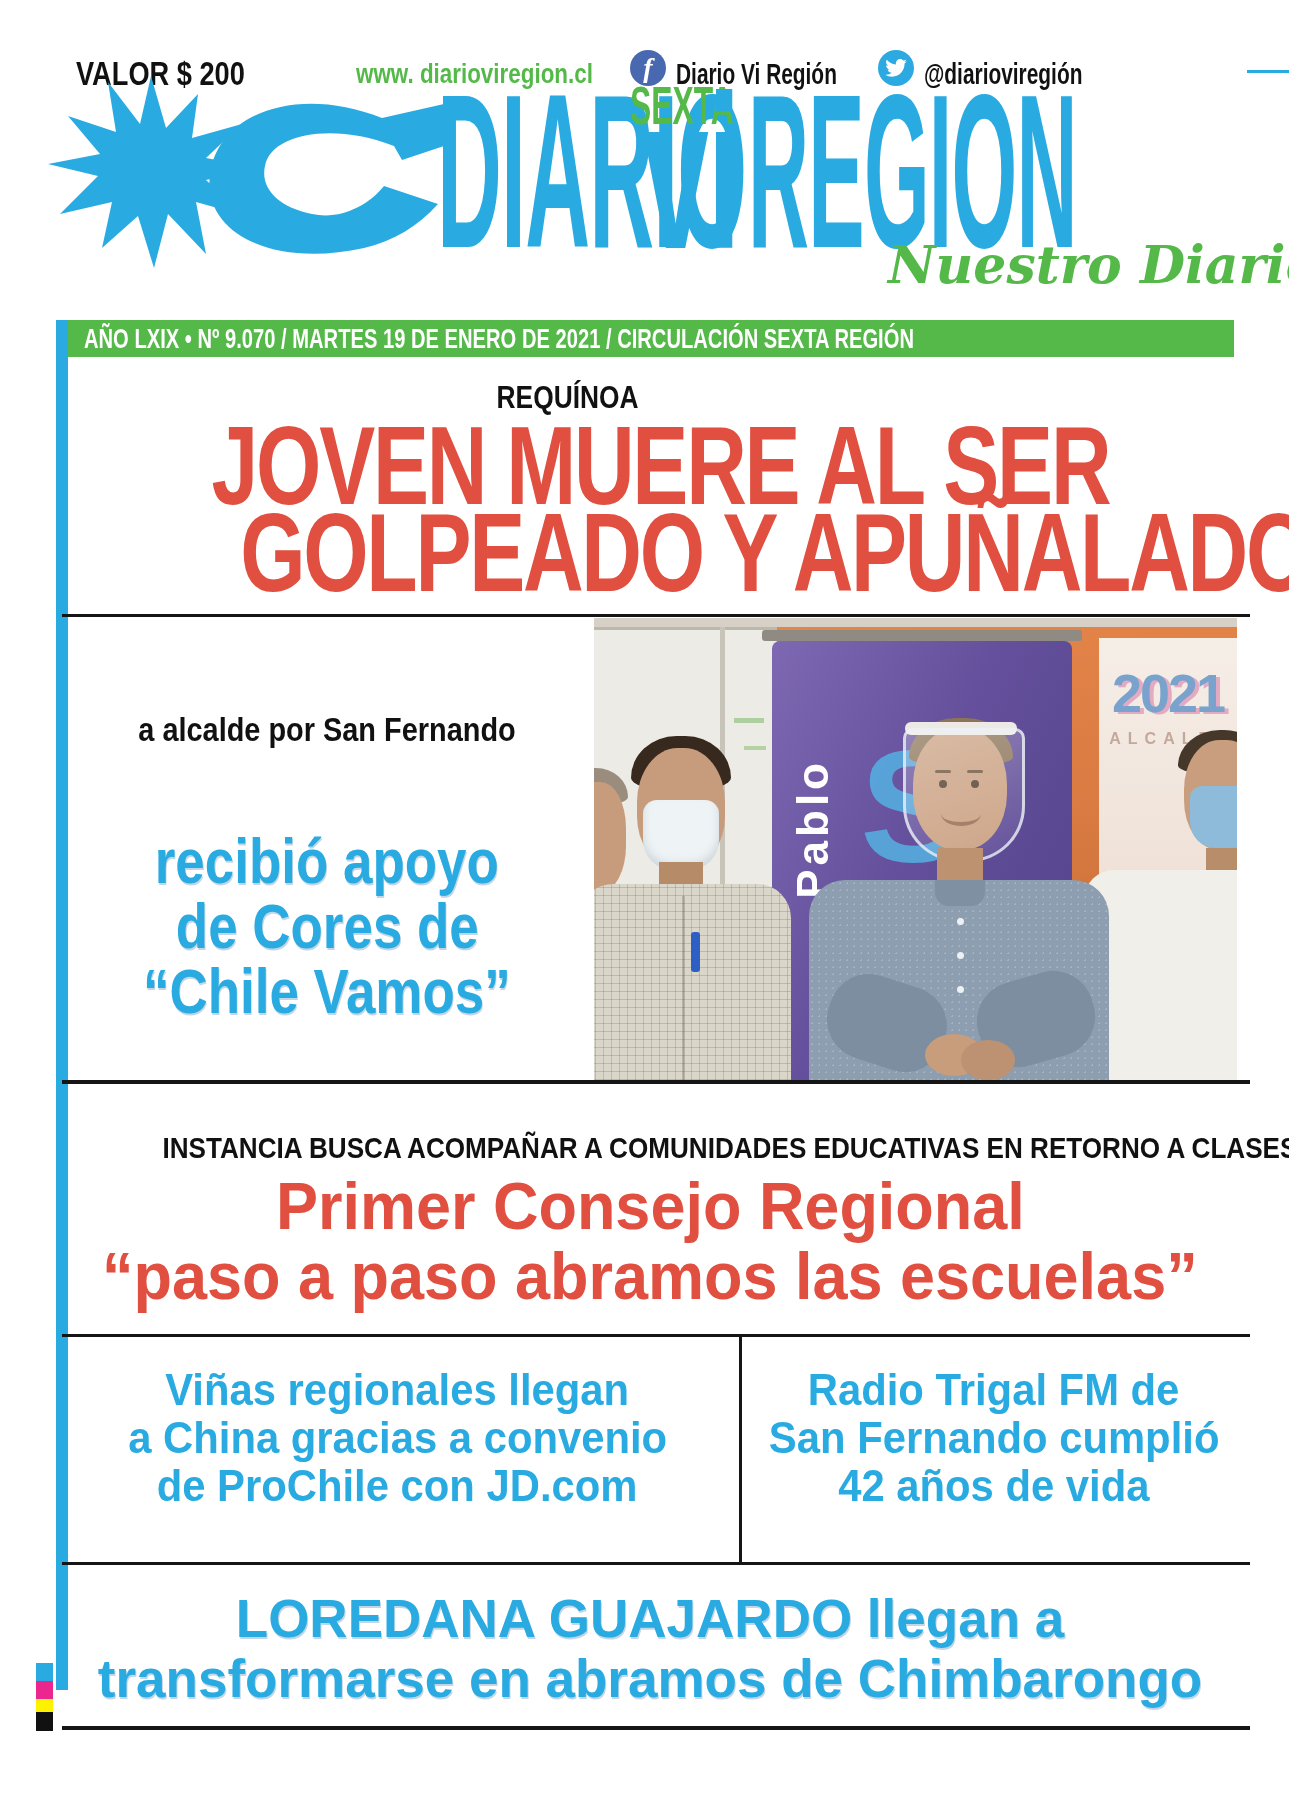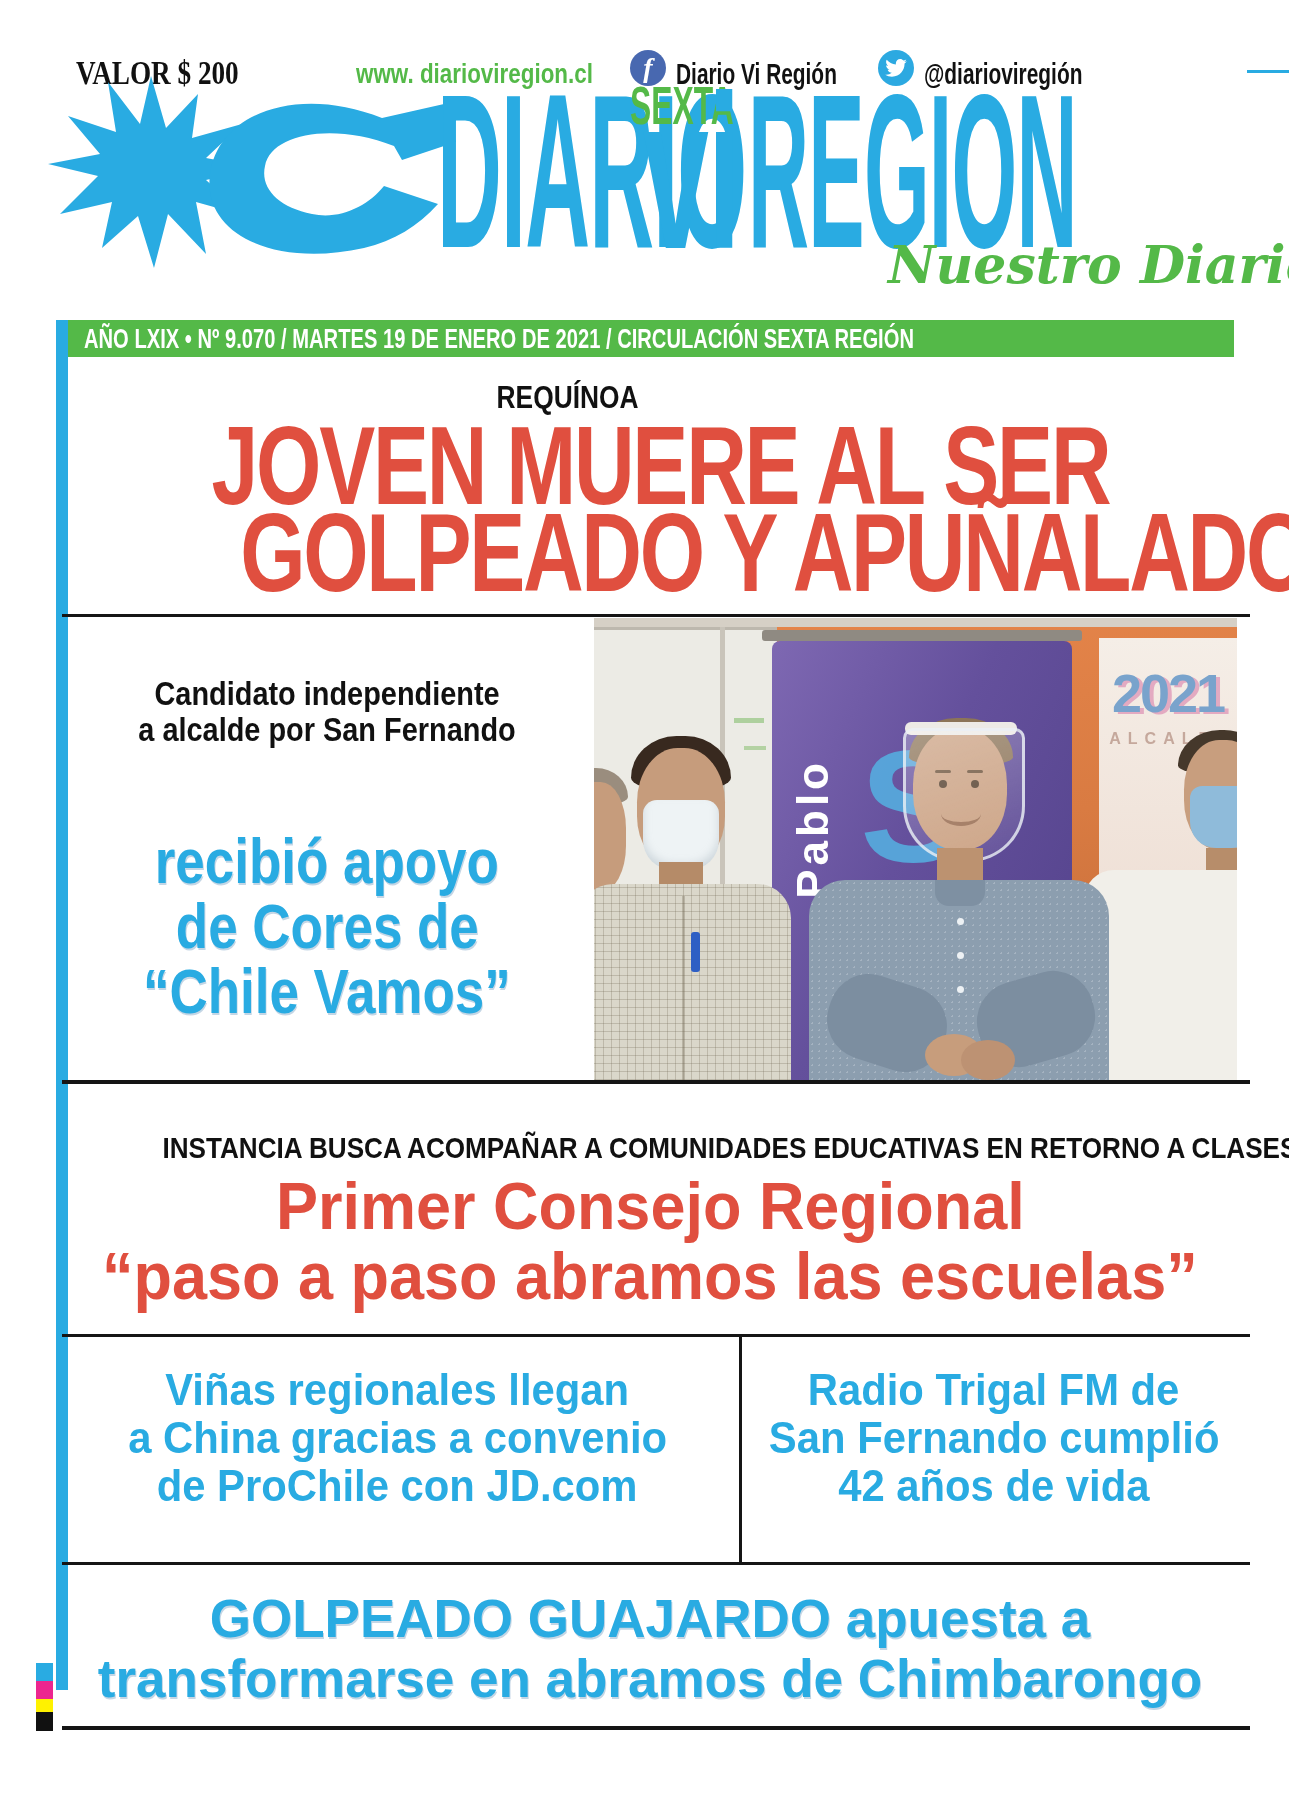--- a/index.html
+++ b/index.html
@@ -25,21 +25,21 @@
       repeating-linear-gradient(0deg,rgba(115,105,85,.28) 0 1px,transparent 1px 8px),
       repeating-linear-gradient(90deg,rgba(115,105,85,.28) 0 1px,transparent 1px 8px);
       background-color:#DAD7CA;}
   .chambray{background-color:#8C9EAF;background-image:radial-gradient(rgba(255,255,255,.22) 1px,transparent 1px);background-size:7px 7px;}
 </style>
 </head>
 <body>
 
 <div id="page">
 
-  <div class="abs b" style="left:76px;top:54px;font-size:34px;font-family:Liberation Serif, serif;">
+  <div class="abs b" style="left:76px;top:54px;font-size:34px;">
     <span class="cxl" style="--sx:.8;">VALOR $ 200</span>
   </div>
   <div class="abs b green" style="left:356px;top:58px;font-size:28px;">
     <span class="cxl" style="--sx:.8;">www. diarioviregion.cl</span>
   </div>
   <div class="abs icirc" style="left:630px;top:50px;width:36px;height:36px;background:#4868B0;">
     <span style="color:#fff;font-family:'Liberation Serif',serif;font-weight:bold;font-style:italic;font-size:28px;line-height:36px;">f</span>
   </div>
   <div class="abs b" style="left:676px;top:58px;font-size:29px;">
     <span class="cxl" style="--sx:.72;">Diario Vi Región</span>
@@ -82,23 +82,20 @@
   </div>
   <div class="abs b ctr" style="left:62px;top:380px;width:1012px;font-size:31px;">
     <span class="cx" style="--sx:.85;">REQUÍNOA</span>
   </div>
   <div class="abs b red ctr" style="left:62px;top:497px;width:1176px;font-size:112px;line-height:1;">
     <span class="cx" style="--sx:.75;letter-spacing:-3px;">GOLPEADO Y APUÑALADO</span>
   </div>
 
   <div class="abs rule" style="left:62px;top:614px;width:1188px;height:3px;"></div>
 
-  <div class="abs b ctr" style="left:62px;top:676px;width:530px;font-size:34px;line-height:1;">
-    <span class="cx" style="--sx:.85;">Candidato independiente</span>
-  </div>
   <div class="abs b ctr" style="left:62px;top:712px;width:530px;font-size:34px;line-height:1;">
     <span class="cx" style="--sx:.85;">a alcalde por San Fernando</span>
   </div>
   <div class="abs b blue ctr" style="left:62px;top:830px;width:530px;font-size:63px;line-height:1;text-shadow:1px 2px 0 rgba(20,90,150,.25);">
     <span class="cx" style="--sx:.84;">recibió apoyo</span>
   </div>
   <div class="abs b blue ctr" style="left:62px;top:895px;width:530px;font-size:63px;line-height:1;text-shadow:1px 2px 0 rgba(20,90,150,.25);">
     <span class="cx" style="--sx:.84;">de Cores de</span>
   </div>
   <div class="abs b blue ctr" style="left:62px;top:960px;width:530px;font-size:63px;line-height:1;text-shadow:1px 2px 0 rgba(20,90,150,.25);">
@@ -201,21 +198,21 @@
   <div class="abs b blue ctr" style="left:753px;top:1416px;width:482px;font-size:44px;line-height:1;">
     <span class="cx" style="--sx:.95;">San Fernando cumplió</span>
   </div>
   <div class="abs b blue ctr" style="left:753px;top:1464px;width:482px;font-size:44px;line-height:1;">
     <span class="cx" style="--sx:.95;">42 años de vida</span>
   </div>
 
   <div class="abs rule" style="left:62px;top:1562px;width:1188px;height:3px;"></div>
 
   <div class="abs b blue ctr" style="left:62px;top:1592px;width:1176px;font-size:53px;line-height:1;text-shadow:1px 2px 0 rgba(20,90,150,.25);">
-    <span class="cx" style="--sx:1;">GOLPEADO GUAJARDO apuesta a</span>
+    <span class="cx" style="--sx:1;">LOREDANA GUAJARDO llegan a</span>
   </div>
   <div class="abs b blue ctr" style="left:62px;top:1652px;width:1176px;font-size:53px;line-height:1;text-shadow:1px 2px 0 rgba(20,90,150,.25);">
     <span class="cx" style="--sx:1;">transformarse en abramos de Chimbarongo</span>
   </div>
 
   <div class="abs rule" style="left:62px;top:1726px;width:1188px;height:4px;"></div>
 
 </div>
 
 </body></html>

